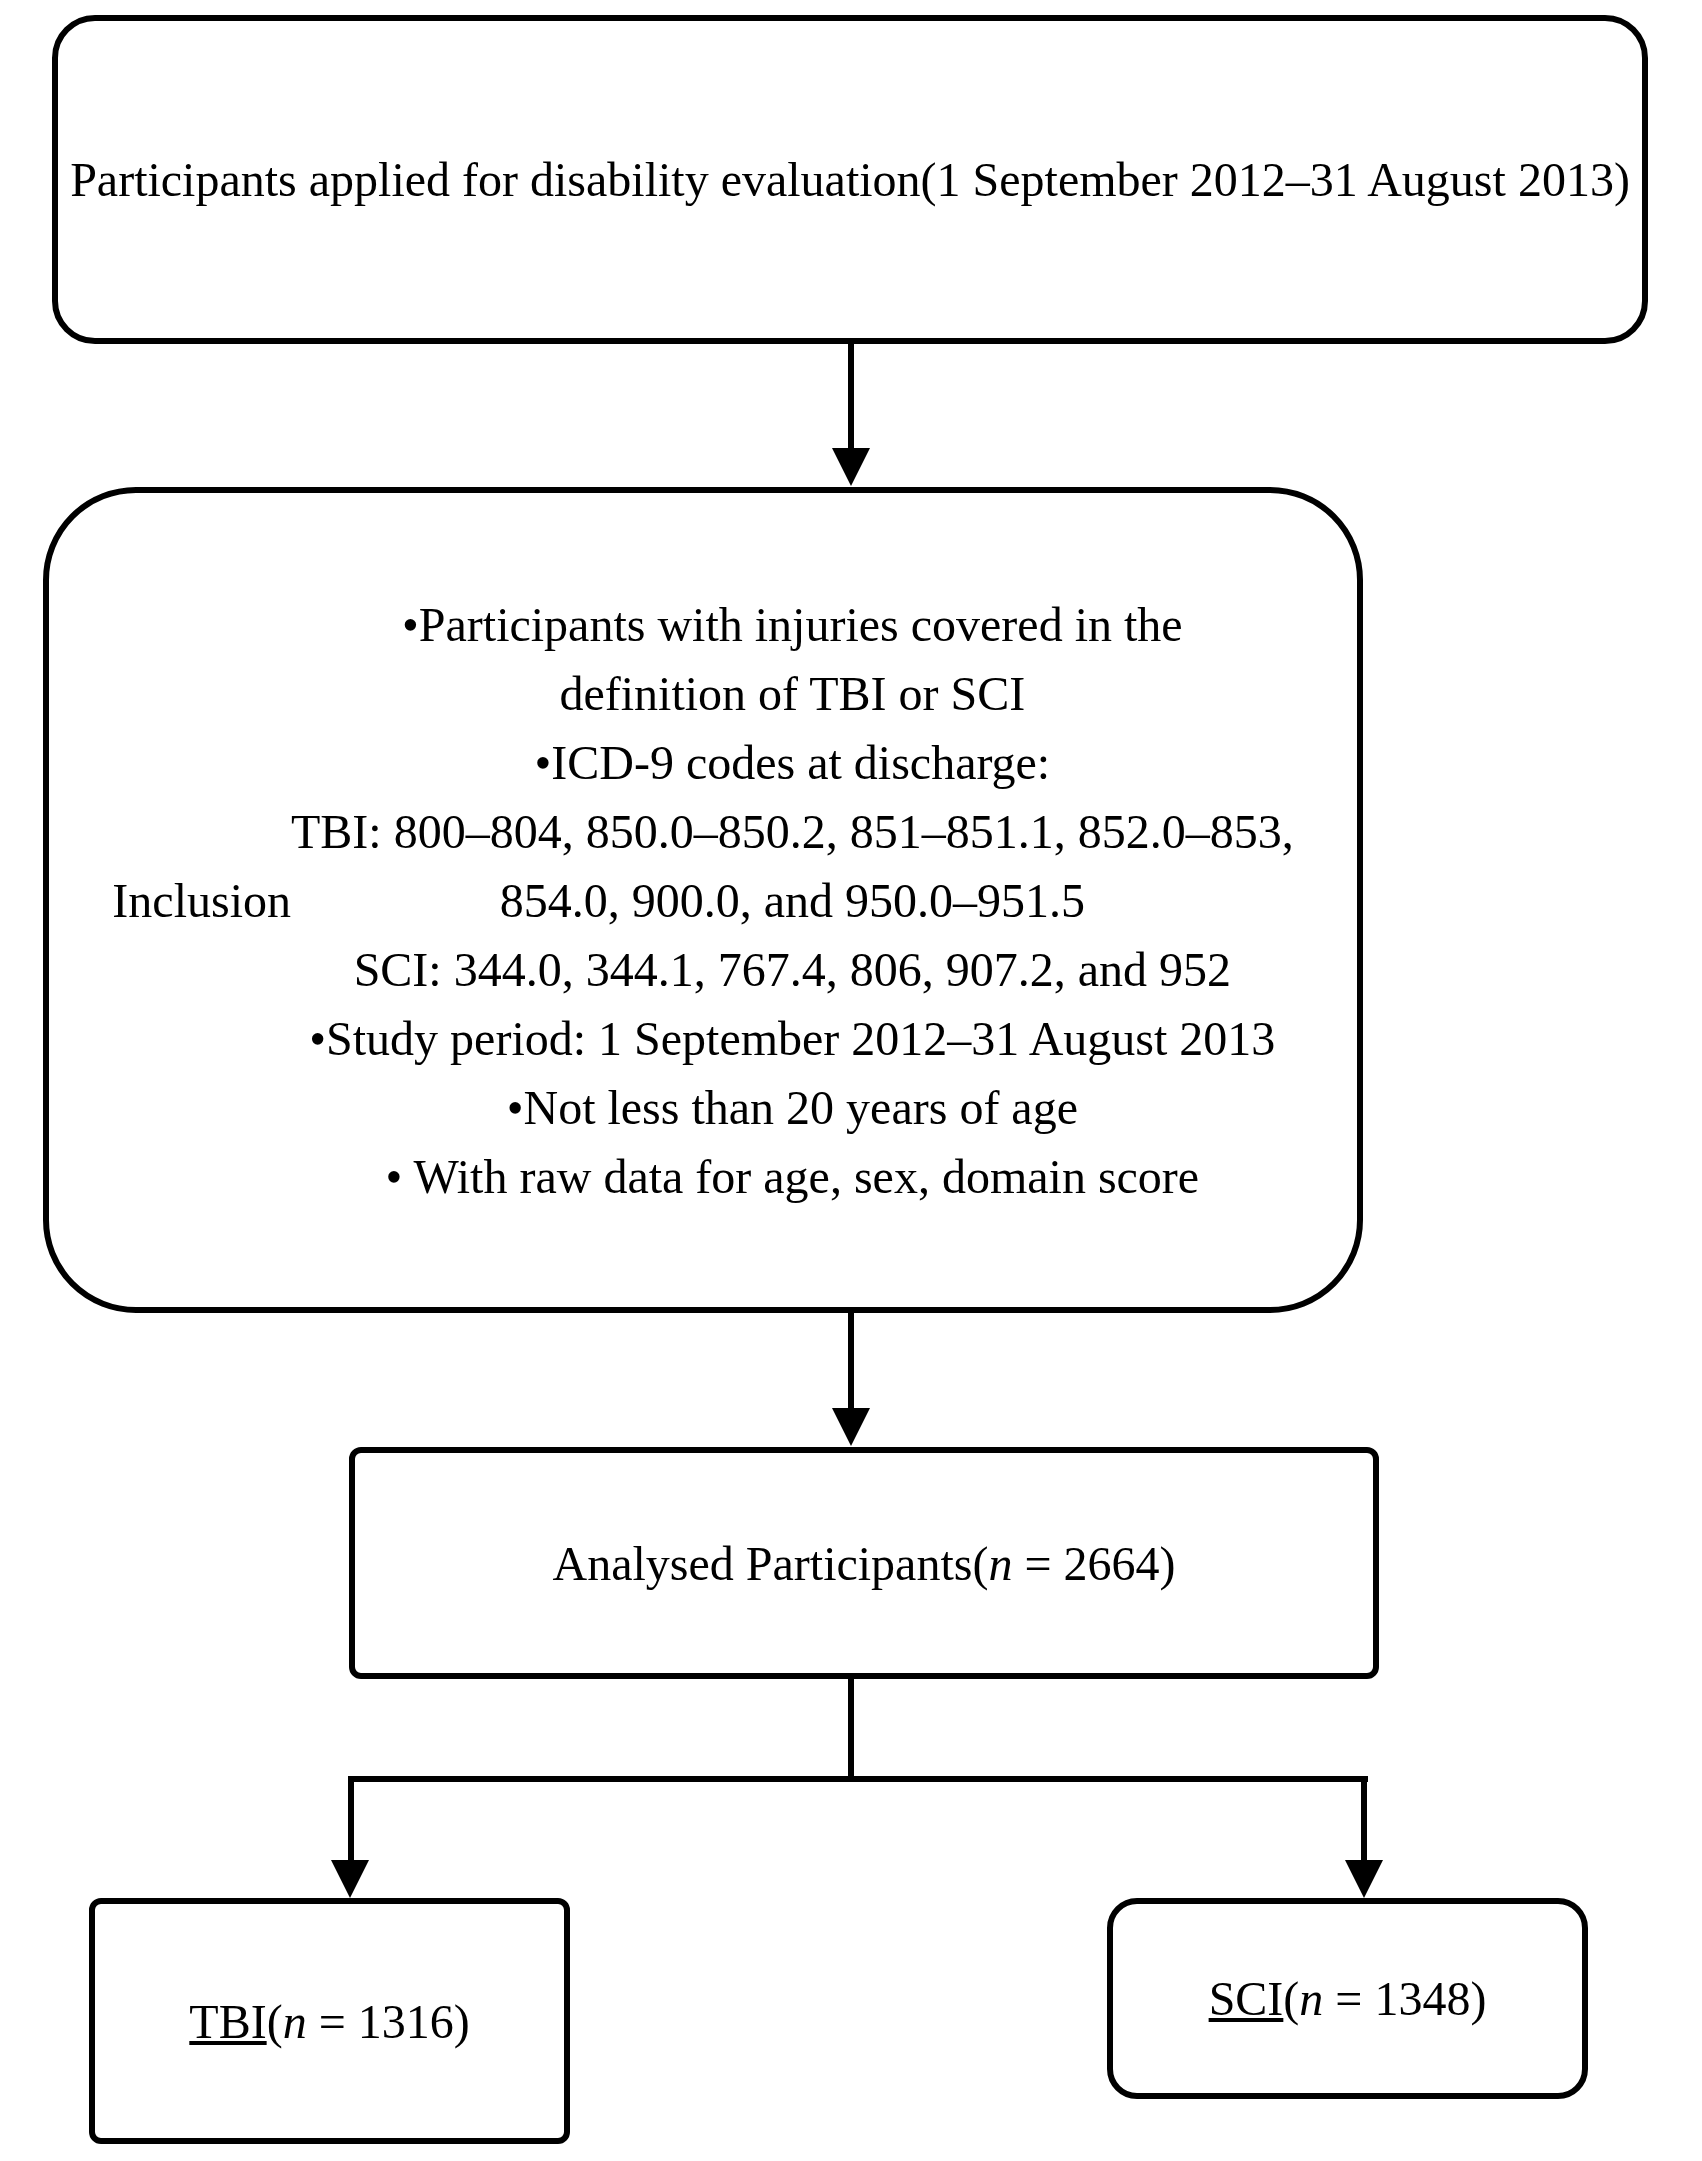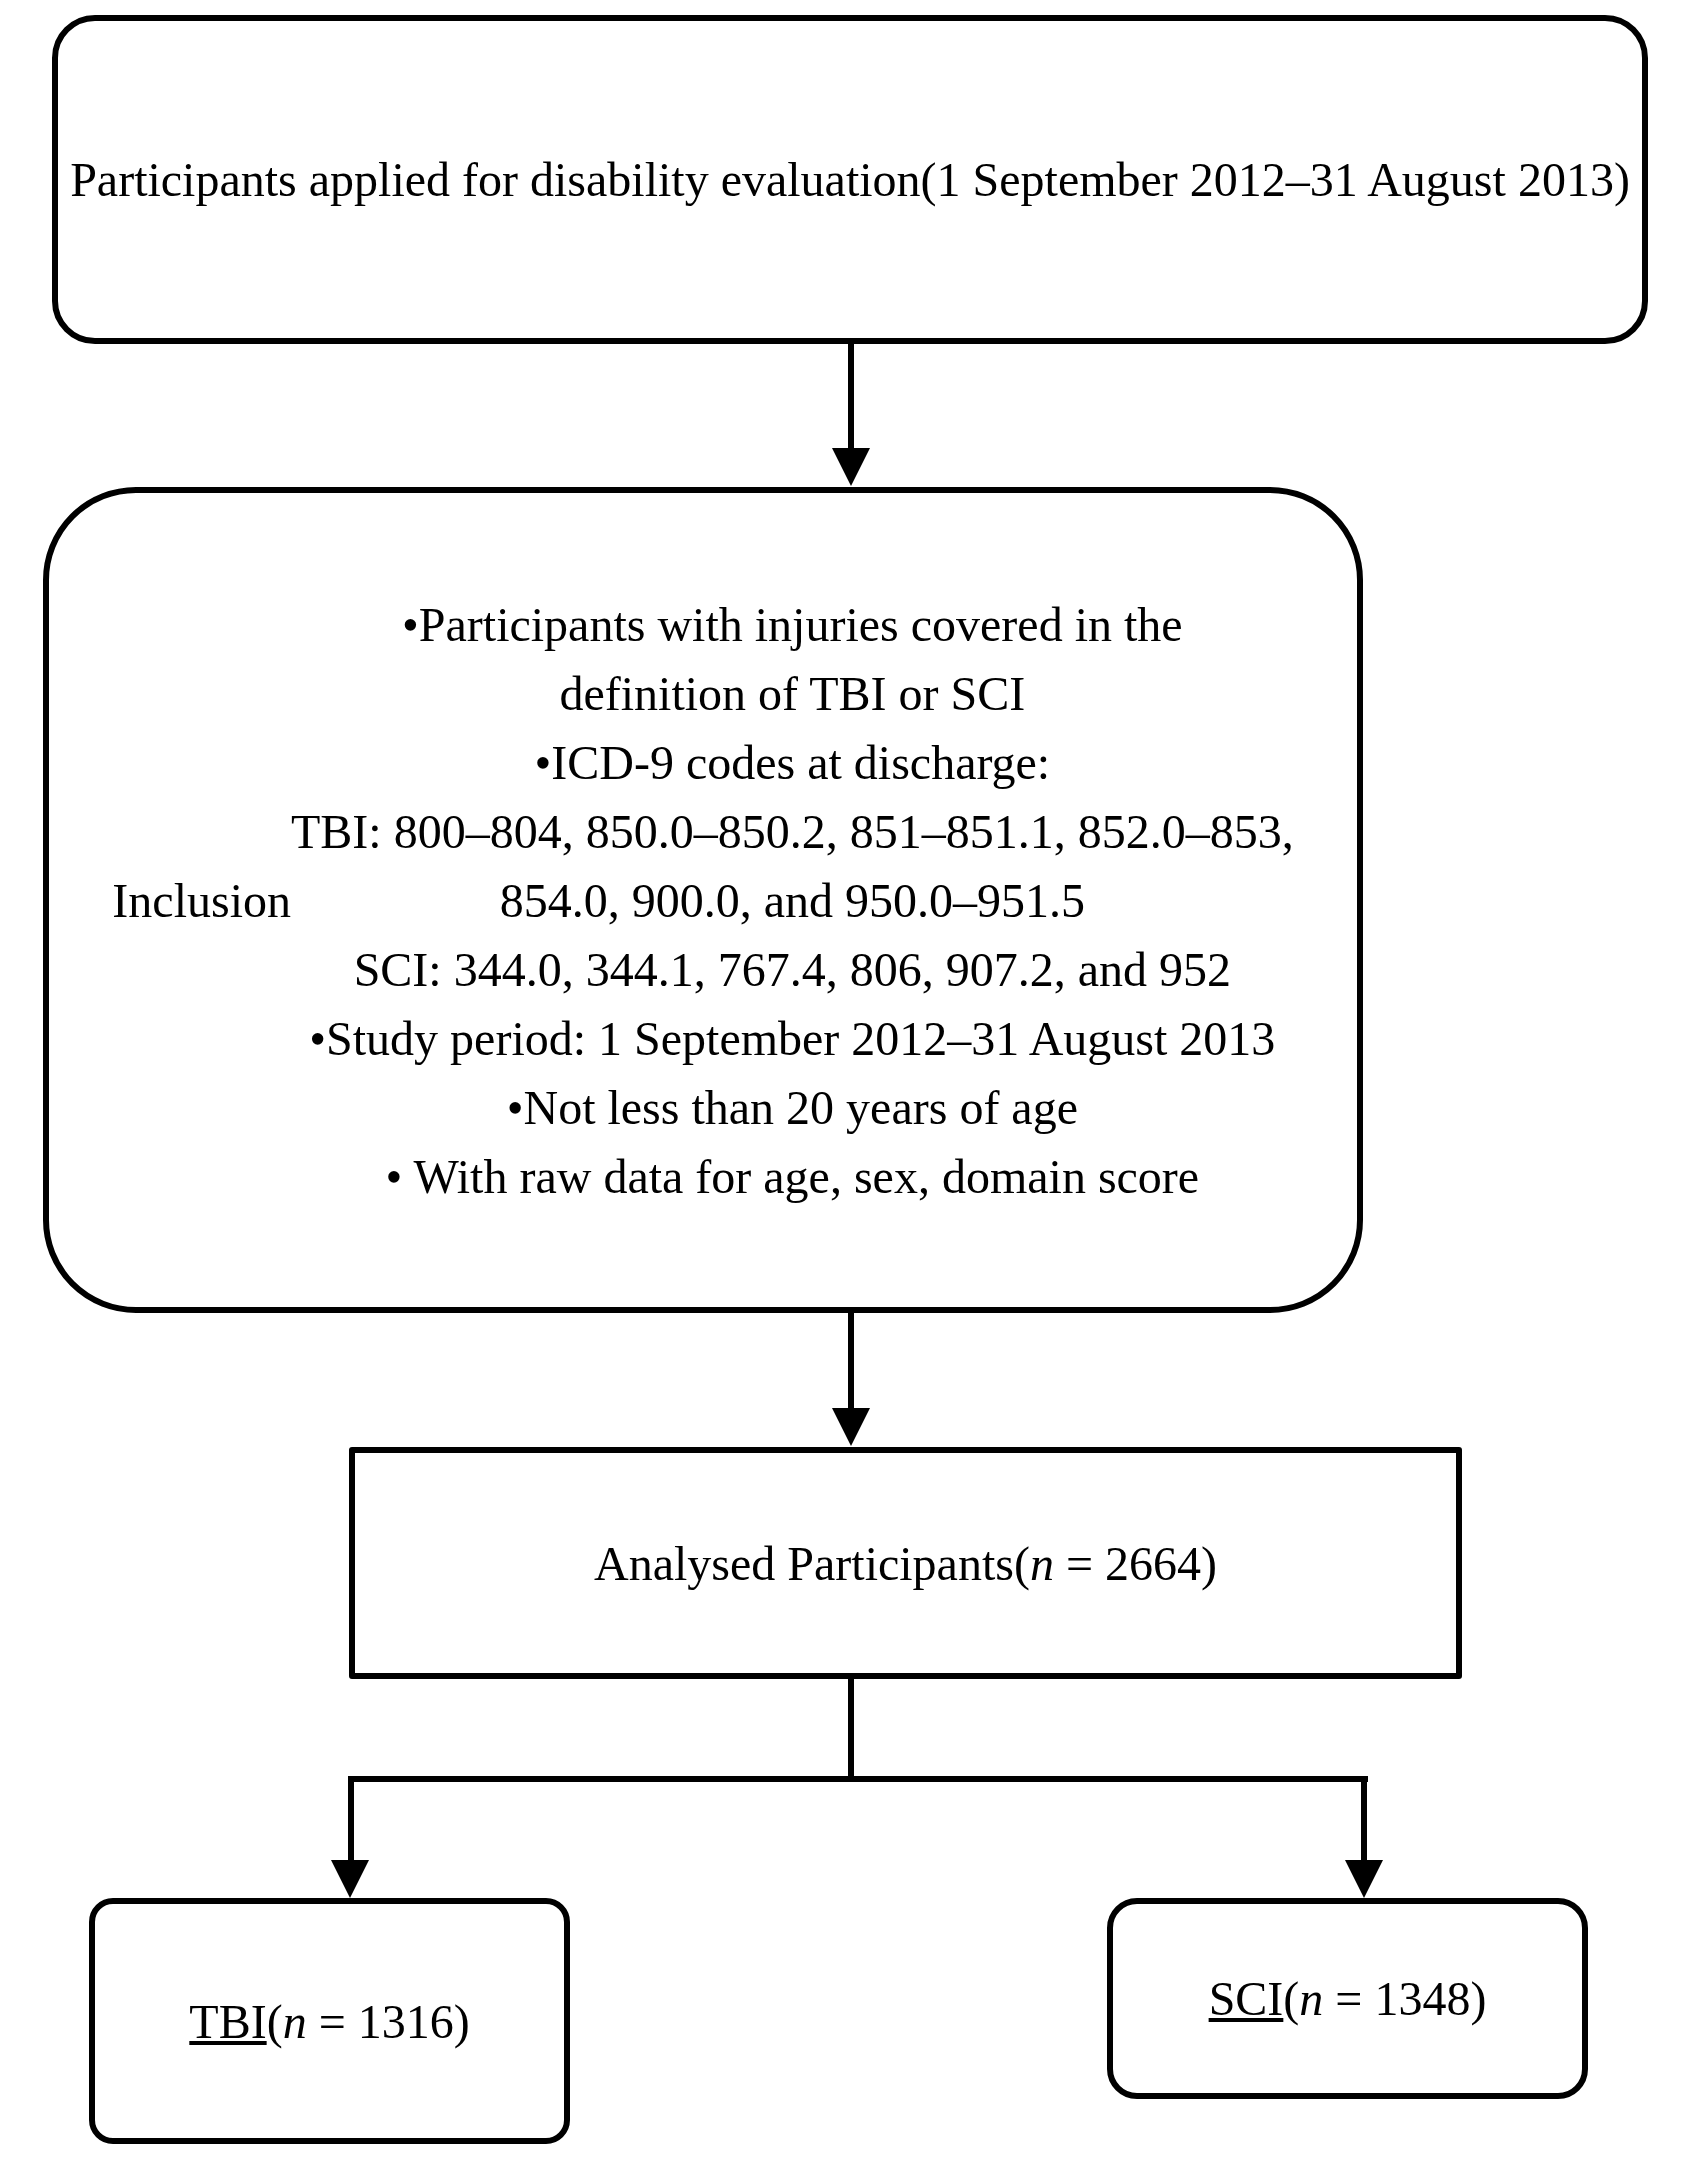--- a/index.html
+++ b/index.html
@@ -74,35 +74,35 @@
       <div class="incl-line">SCI: 344.0, 344.1, 767.4, 806, 907.2, and 952</div>
       <div class="incl-line">•Study period: 1 September 2012–31 August 2013</div>
       <div class="incl-line">•Not less than 20 years of age</div>
       <div class="incl-line">• With raw data for age, sex, domain score</div>
     </div>
 </div>
 
 <div class="vline" style="left:848px; top:1313px; height:100px;"></div>
 <div class="arrowhead" style="left:832px; top:1408px;"></div>
 
-<div class="box" style="left:349px; top:1447px; width:1113px; height:232px; border-radius:3px; border-width:6.2px;">
+<div class="box" style="left:349px; top:1447px; width:1030px; height:232px; border-radius:12px; border-width:6.2px;">
   <div>Analysed Participants</div>
   <div>(<i>n</i> = 2664)</div>
 </div>
 
 <div class="vline" style="left:848px; top:1679px; height:103px;"></div>
 <div class="hline" style="left:348px; top:1776px; width:1020px;"></div>
 
 <div class="vline" style="left:348px; top:1776px; height:88px;"></div>
 <div class="arrowhead" style="left:331px; top:1860px;"></div>
 
 <div class="vline" style="left:1361px; top:1776px; height:88px;"></div>
 <div class="arrowhead" style="left:1345px; top:1860px;"></div>
 
-<div class="box" style="left:89px; top:1898px; width:481px; height:246px; border-radius:24px; border-width:6.2px;">
+<div class="box" style="left:89px; top:1898px; width:481px; height:246px; border-radius:12px; border-width:6.2px;">
   <div class="underline">TBI</div>
   <div>(<i>n</i> = 1316)</div>
 </div>
 
 <div class="box" style="left:1107px; top:1898px; width:481px; height:201px; border-radius:30px; border-width:6.2px;">
   <div class="underline">SCI</div>
   <div>(<i>n</i> = 1348)</div>
 </div>
 
 

